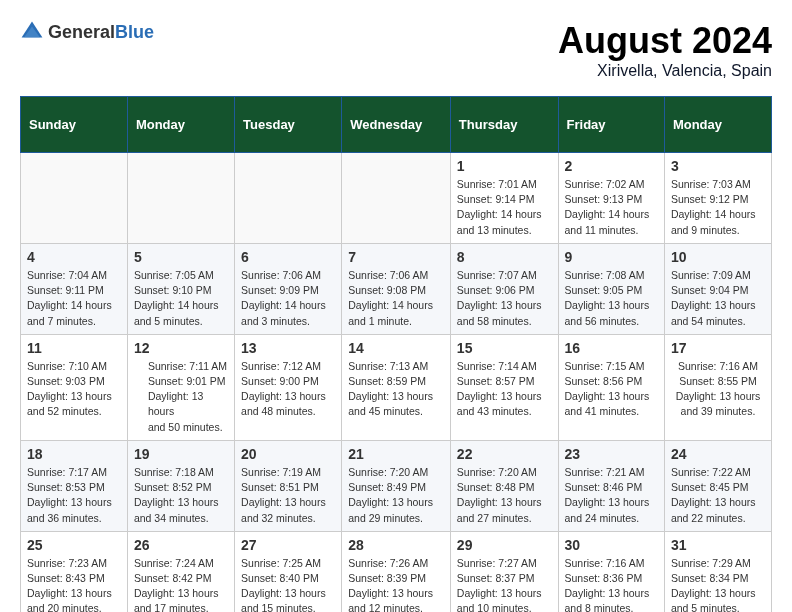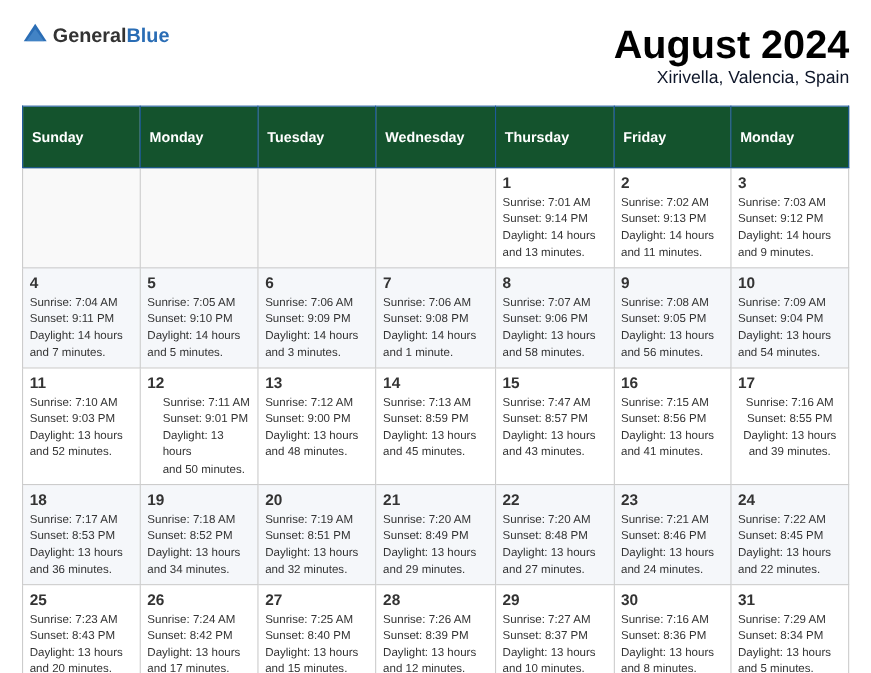--- a/index.html
+++ b/index.html
@@ -228,21 +228,21 @@
         </td>
         <td>
           <span class="day-number">14</span>
           <div class="day-info" style="white-space: pre-line;">Sunrise: 7:13 AM
 Sunset: 8:59 PM
 Daylight: 13 hours
 and 45 minutes.</div>
         </td>
         <td>
           <span class="day-number">15</span>
-          <div class="day-info" style="white-space: pre-line;">Sunrise: 7:47 AM
+          <div class="day-info" style="white-space: pre-line;">Sunrise: 7:14 AM
 Sunset: 8:57 PM
 Daylight: 13 hours
 and 43 minutes.</div>
         </td>
         <td>
           <span class="day-number">16</span>
           <div class="day-info" style="white-space: pre-line;">Sunrise: 7:15 AM
 Sunset: 8:56 PM
 Daylight: 13 hours
 and 41 minutes.</div>

